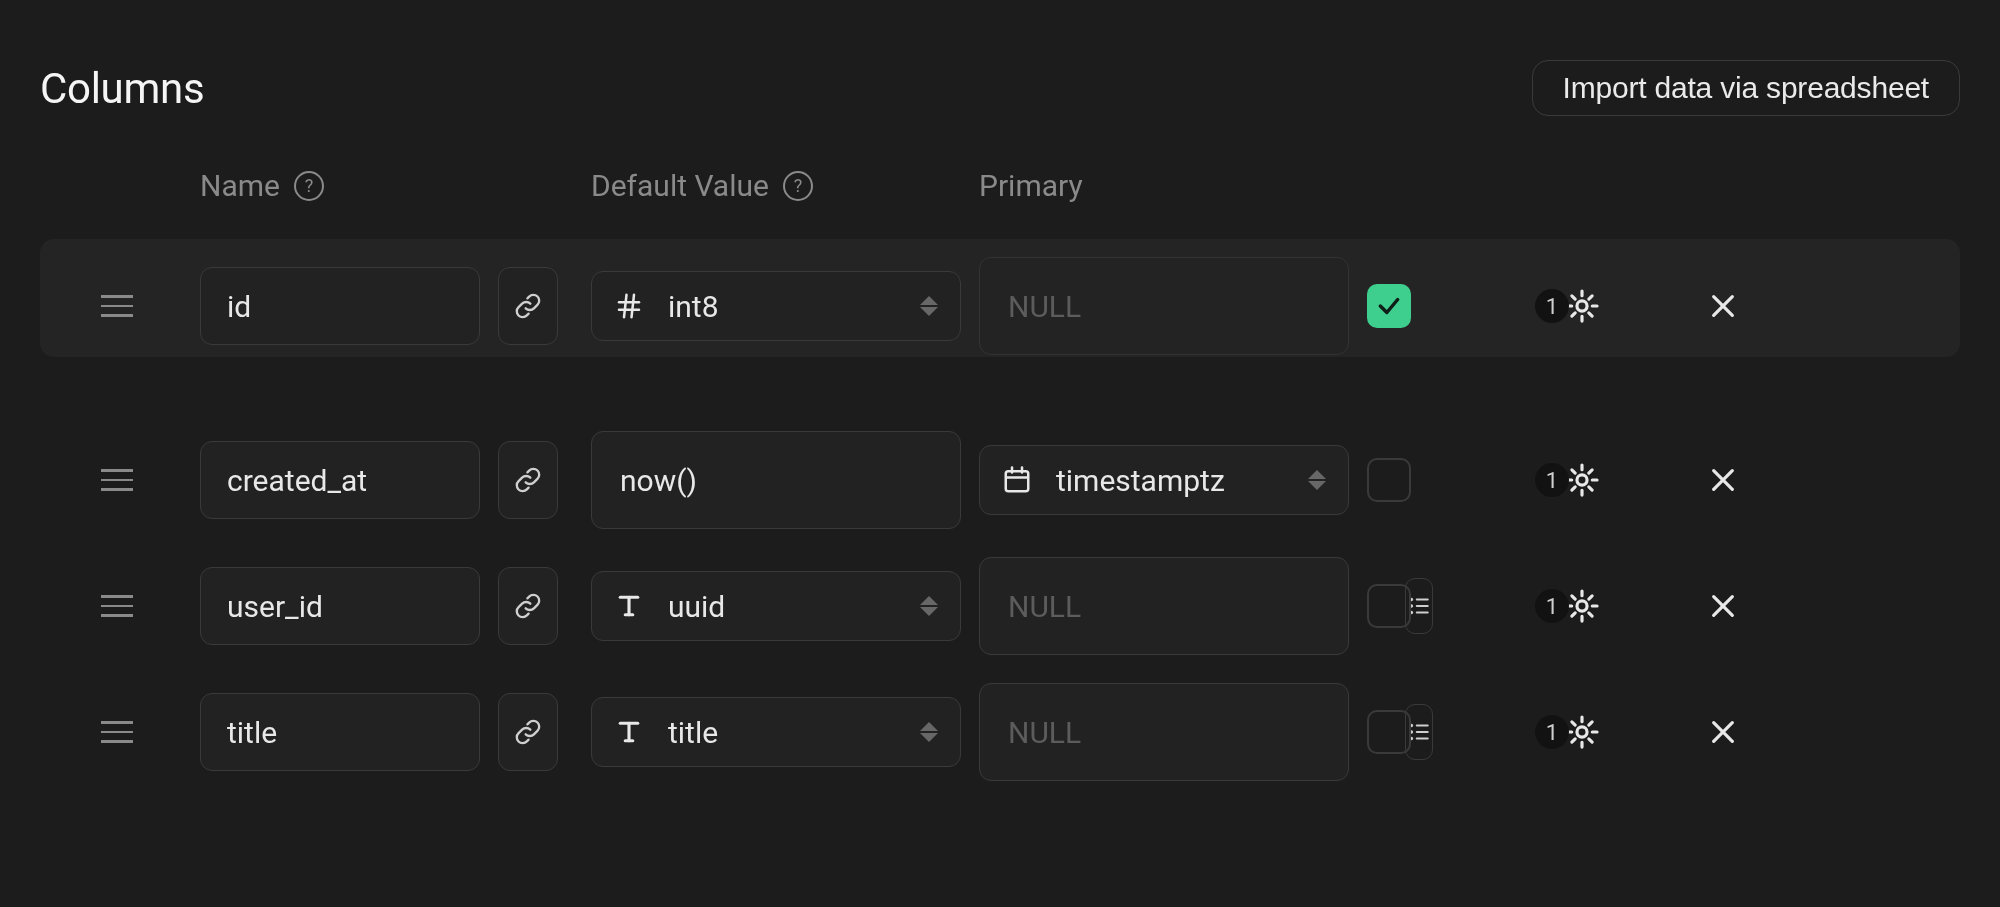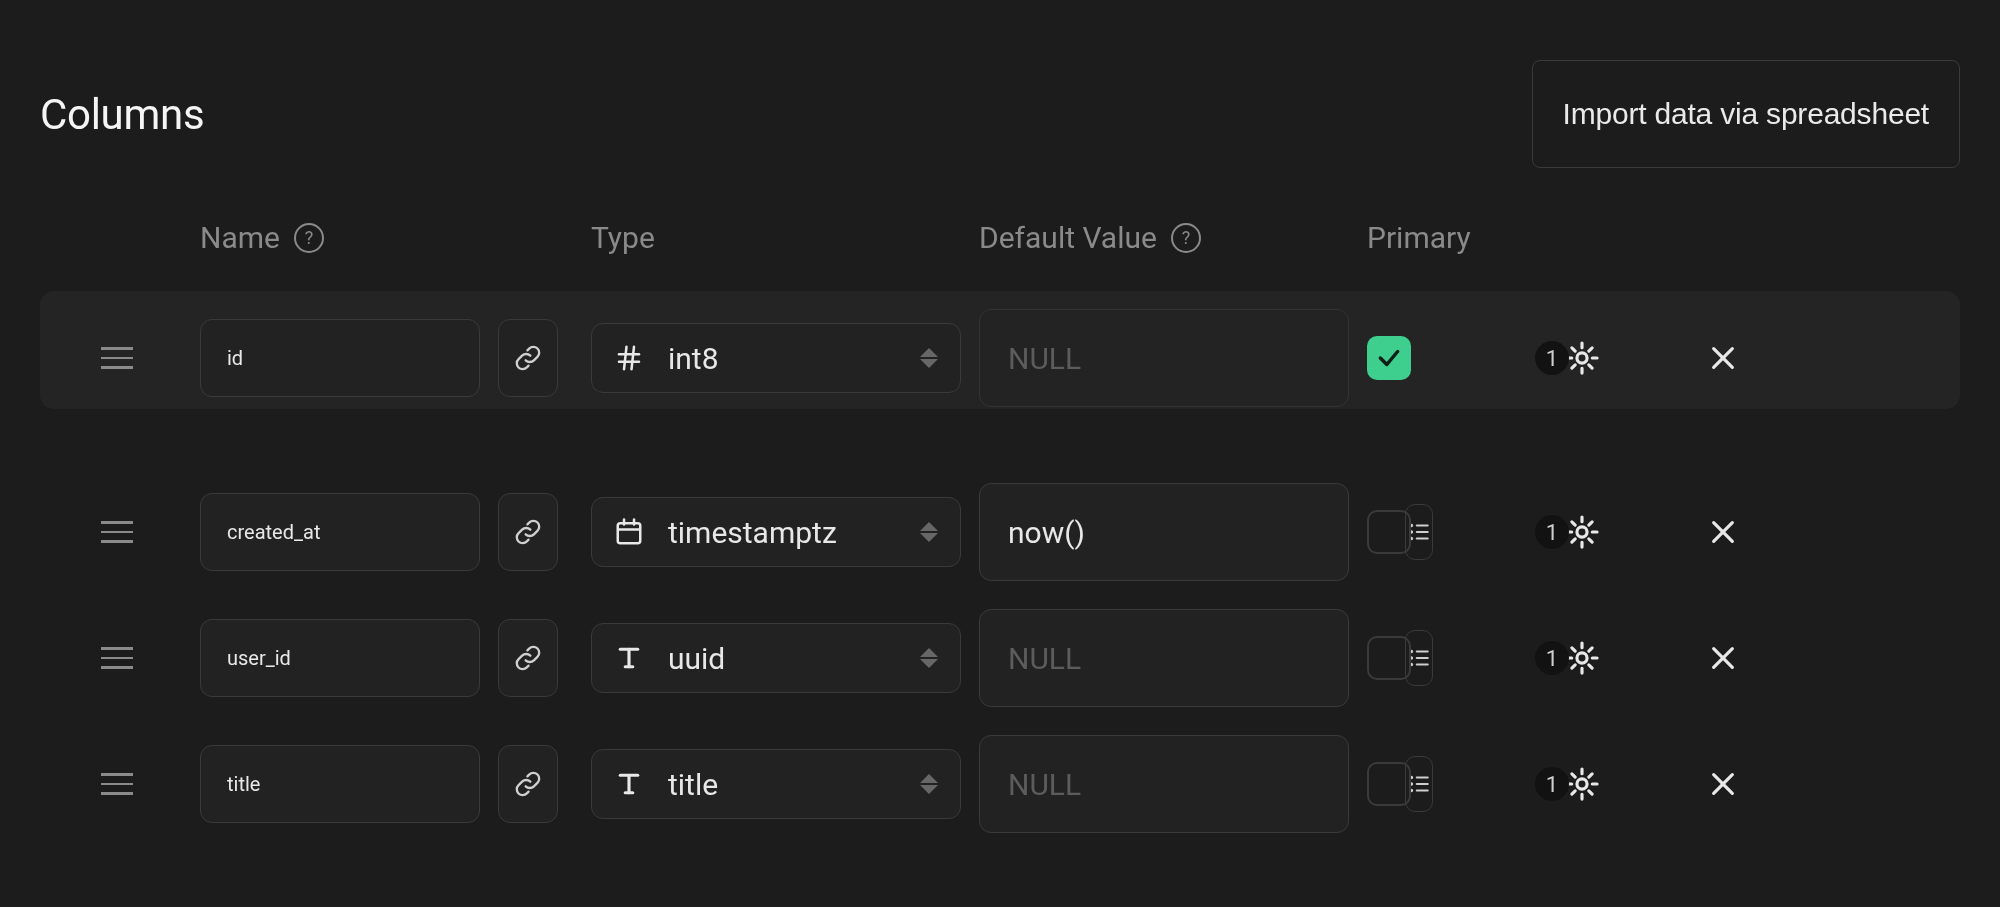--- a/index.html
+++ b/index.html
@@ -19,21 +19,21 @@
     margin:0;padding:0;width:2000px;height:907px;
     background:var(--bg);color:var(--fg);
     font-family:-apple-system,BlinkMacSystemFont,"Segoe UI",Roboto,Helvetica,Arial,sans-serif;
     font-size:30px;font-weight:400;
     -webkit-font-smoothing:antialiased;
   }
   .container{padding:60px 40px 40px 40px;}
   .header{display:flex;align-items:center;justify-content:space-between;margin-bottom:52px;}
   .title{font-size:42px;font-weight:400;color:#f5f5f5;letter-spacing:-.3px;}
   .import-btn{
-    border:1px solid var(--line);border-radius:8px;padding:36px 30px;
+    border:1px solid var(--line);border-radius:16px;padding:10px 30px;
     font-size:30px;color:#eaeaea;background:transparent;cursor:pointer;
     letter-spacing:-.2px;
   }
 
   .col-headers,.row{
     display:grid;
     grid-template-columns:130px 280px 75px 370px 370px 150px 140px 60px;
     column-gap:18px;
     align-items:center;
   }
@@ -50,21 +50,21 @@
   .row.hl{background:var(--row-hl);}
   .row + .row{margin-top:8px;}
   .gap{height:56px;}
 
   .drag{display:flex;align-items:center;justify-content:center;}
   .drag-lines{display:flex;flex-direction:column;gap:7px;}
   .drag-lines span{display:block;width:32px;height:2.5px;background:var(--fg-dim);}
 
   .text-input{
     width:100%;height:78px;border:1px solid var(--line);border-radius:12px;
-    background:var(--input-bg);padding:0 26px;font-size:20px;color:var(--fg);
+    background:var(--input-bg);padding:0 26px;font-size:30px;color:var(--fg);
     display:flex;align-items:center;
   }
 
   .icon-btn{
     width:60px;height:78px;border:1px solid var(--line);border-radius:12px;
     background:var(--input-bg);display:flex;align-items:center;justify-content:center;
     cursor:pointer;
   }
 
   .type-select{
@@ -128,23 +128,20 @@
     <button class="import-btn">Import data via spreadsheet</button>
   </div>
 
   <div class="col-headers">
     <div></div>
     <div class="hdr">
       <span>Name</span>
       <span class="help-circle">?</span>
     </div>
     <div></div>
-    <div class="hdr">
-      <span>Type</span>
-    </div>
     <div class="hdr">
       <span>Default Value</span>
       <span class="help-circle">?</span>
     </div>
     <div class="hdr primary">
       <span>Primary</span>
     </div>
     <div></div>
       <div></div>
   </div>
@@ -234,41 +231,41 @@
     <div class="text-input">created_at</div>
         </div>
         <div>
     <div class="icon-btn">
       <svg width="28" height="28" viewBox="0 0 24 24" style="color:#cfcfcf">
               <use href="#i-link"></use>
             </svg>
     </div>
         </div>
         <div>
+    <div class="default-wrap ">
+      <input placeholder="NULL" value="now()" style="">
+      <div class="suggest-btn">
+              <svg width="26" height="26" viewBox="0 0 24 24" style="color:#cfcfcf">
+                <use href="#i-list"></use>
+              </svg>
+            </div>
+    </div>
+        </div>
+        <div>
     <div class="type-select">
       <span class="type-icon">
               <svg width="30" height="30" viewBox="0 0 24 24" style="color:#e8e8e8">
                 <use href="#i-calendar"></use>
               </svg>
             </span>
       <span class="type-label">timestamptz</span>
       <span class="stepper">
         <span class="chev up"></span>
               <span class="chev down"></span>
       </span>
-    </div>
-        </div>
-        <div>
-    <div class="default-wrap ">
-      <input placeholder="NULL" value="now()" style="">
-      <div class="suggest-btn">
-              <svg width="26" height="26" viewBox="0 0 24 24" style="color:#cfcfcf">
-                <use href="#i-list"></use>
-              </svg>
-            </div>
     </div>
         </div>
         <div>
     <div class="primary-cell">
       <div class="checkbox ">
         
       </div>
     </div>
         </div>
         <div>

